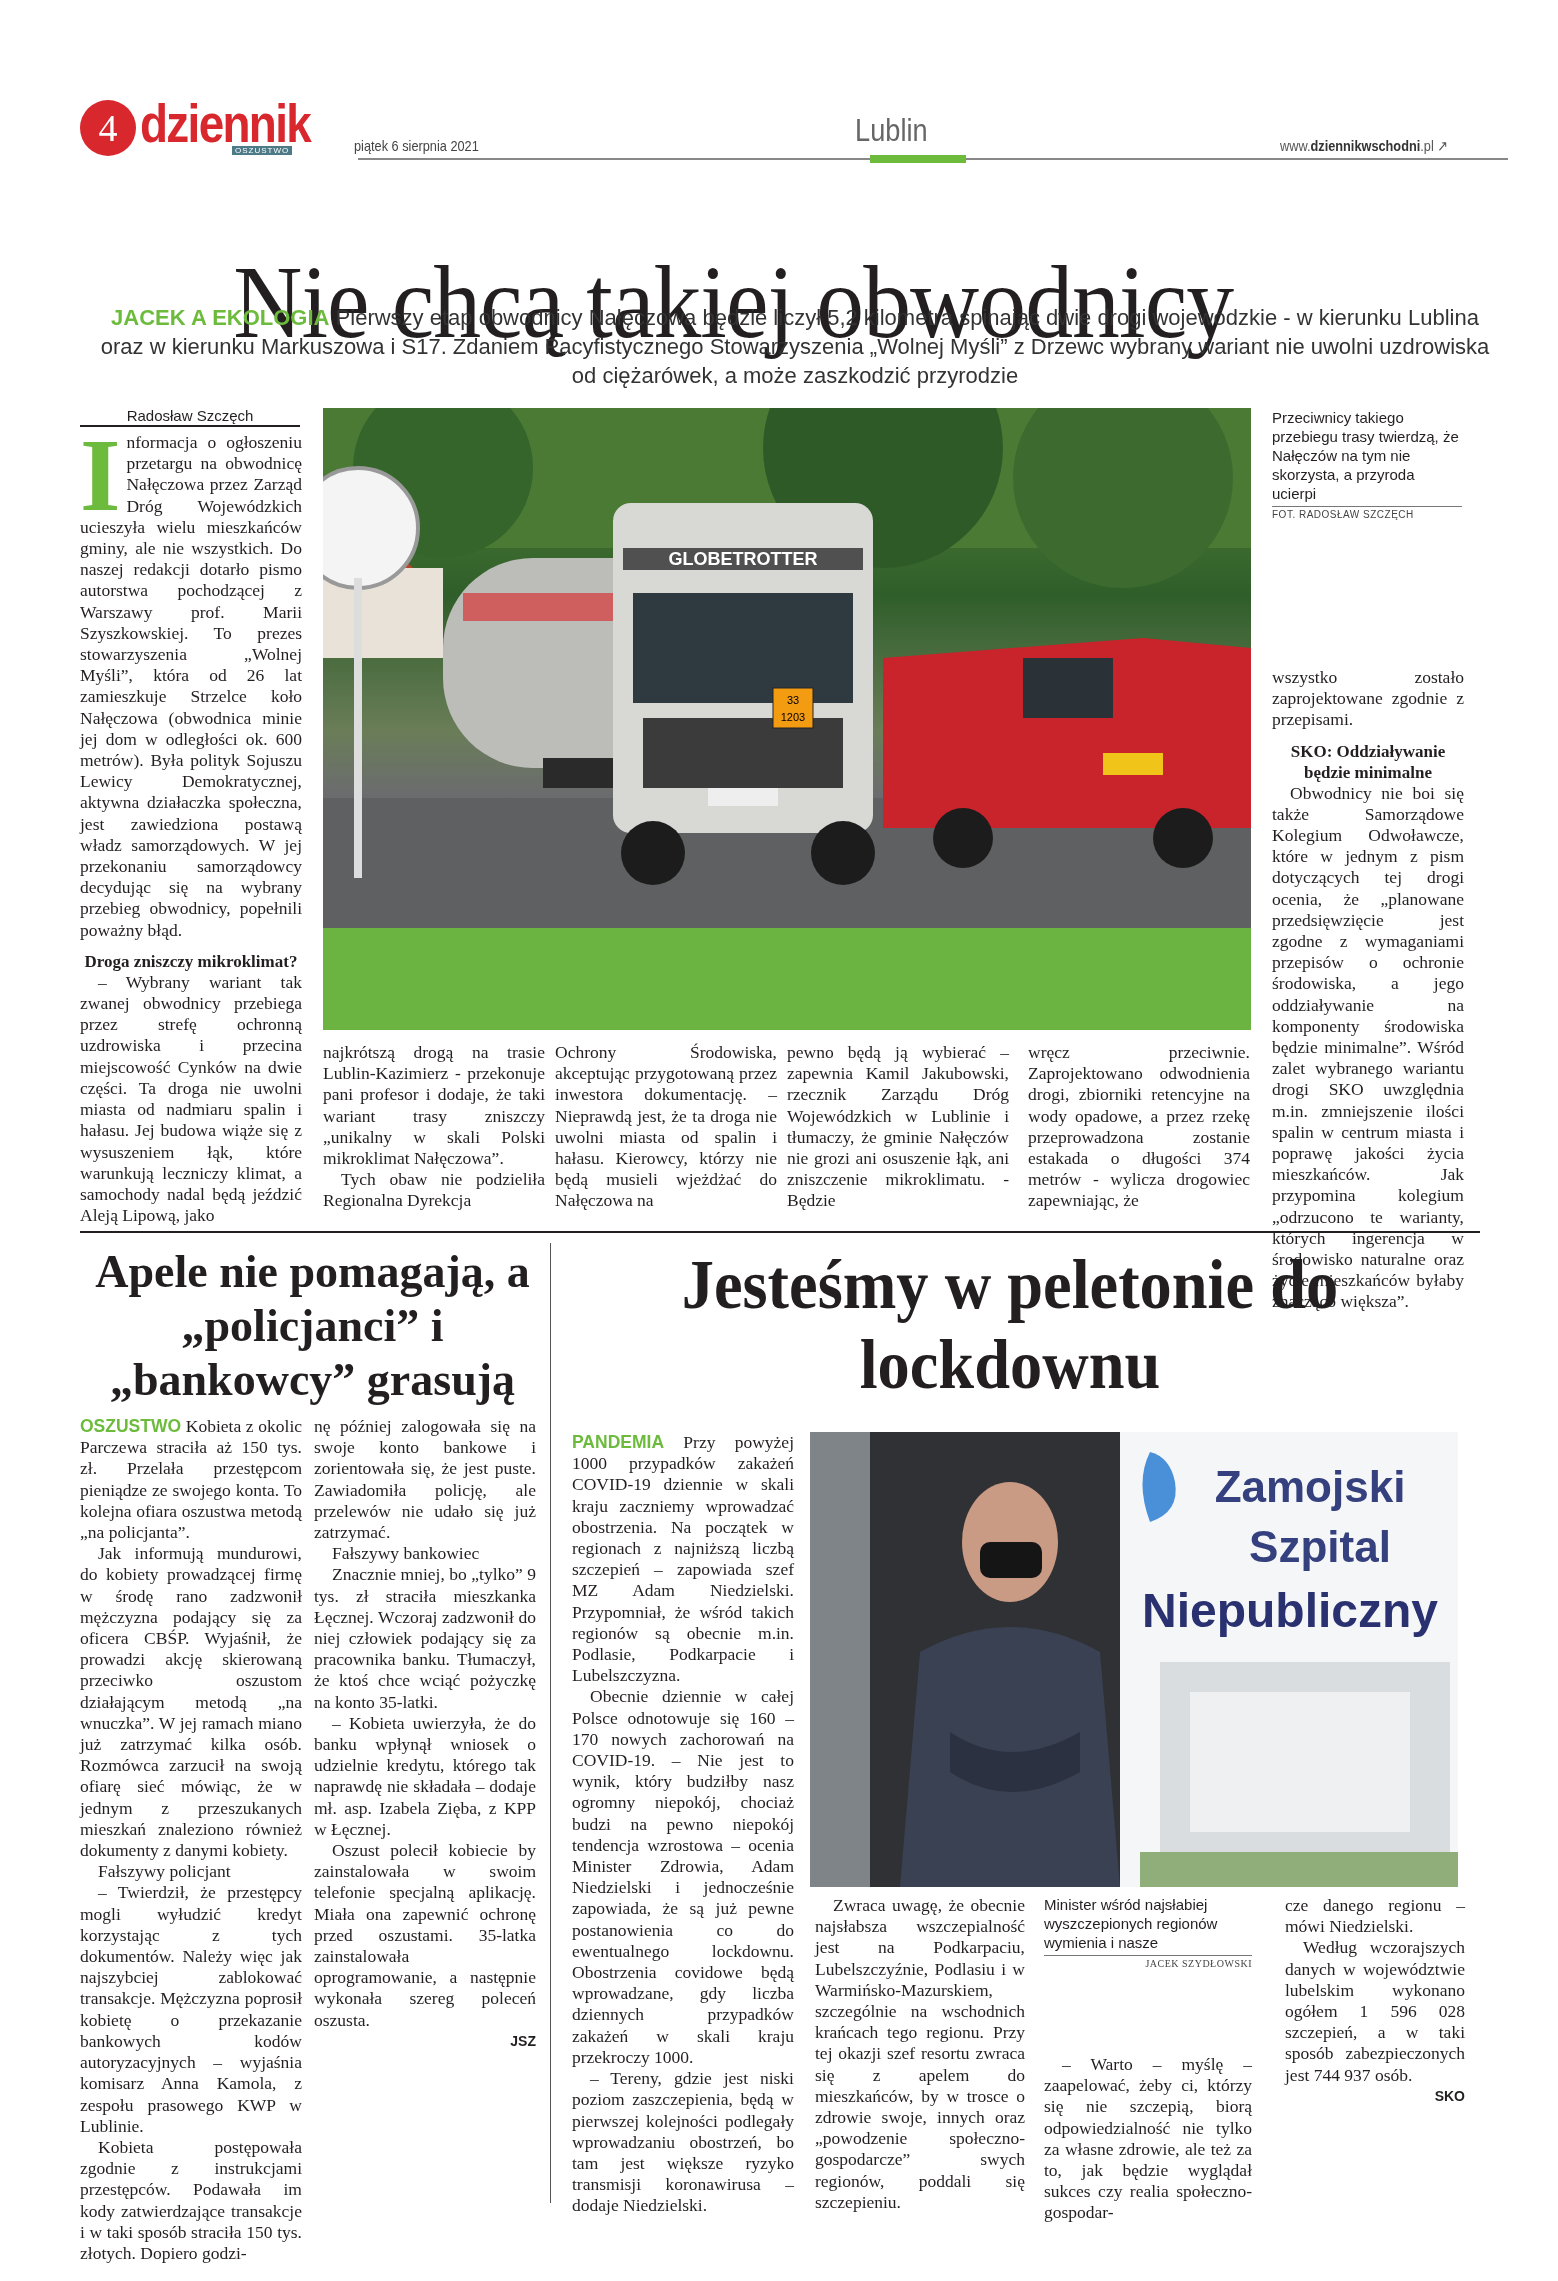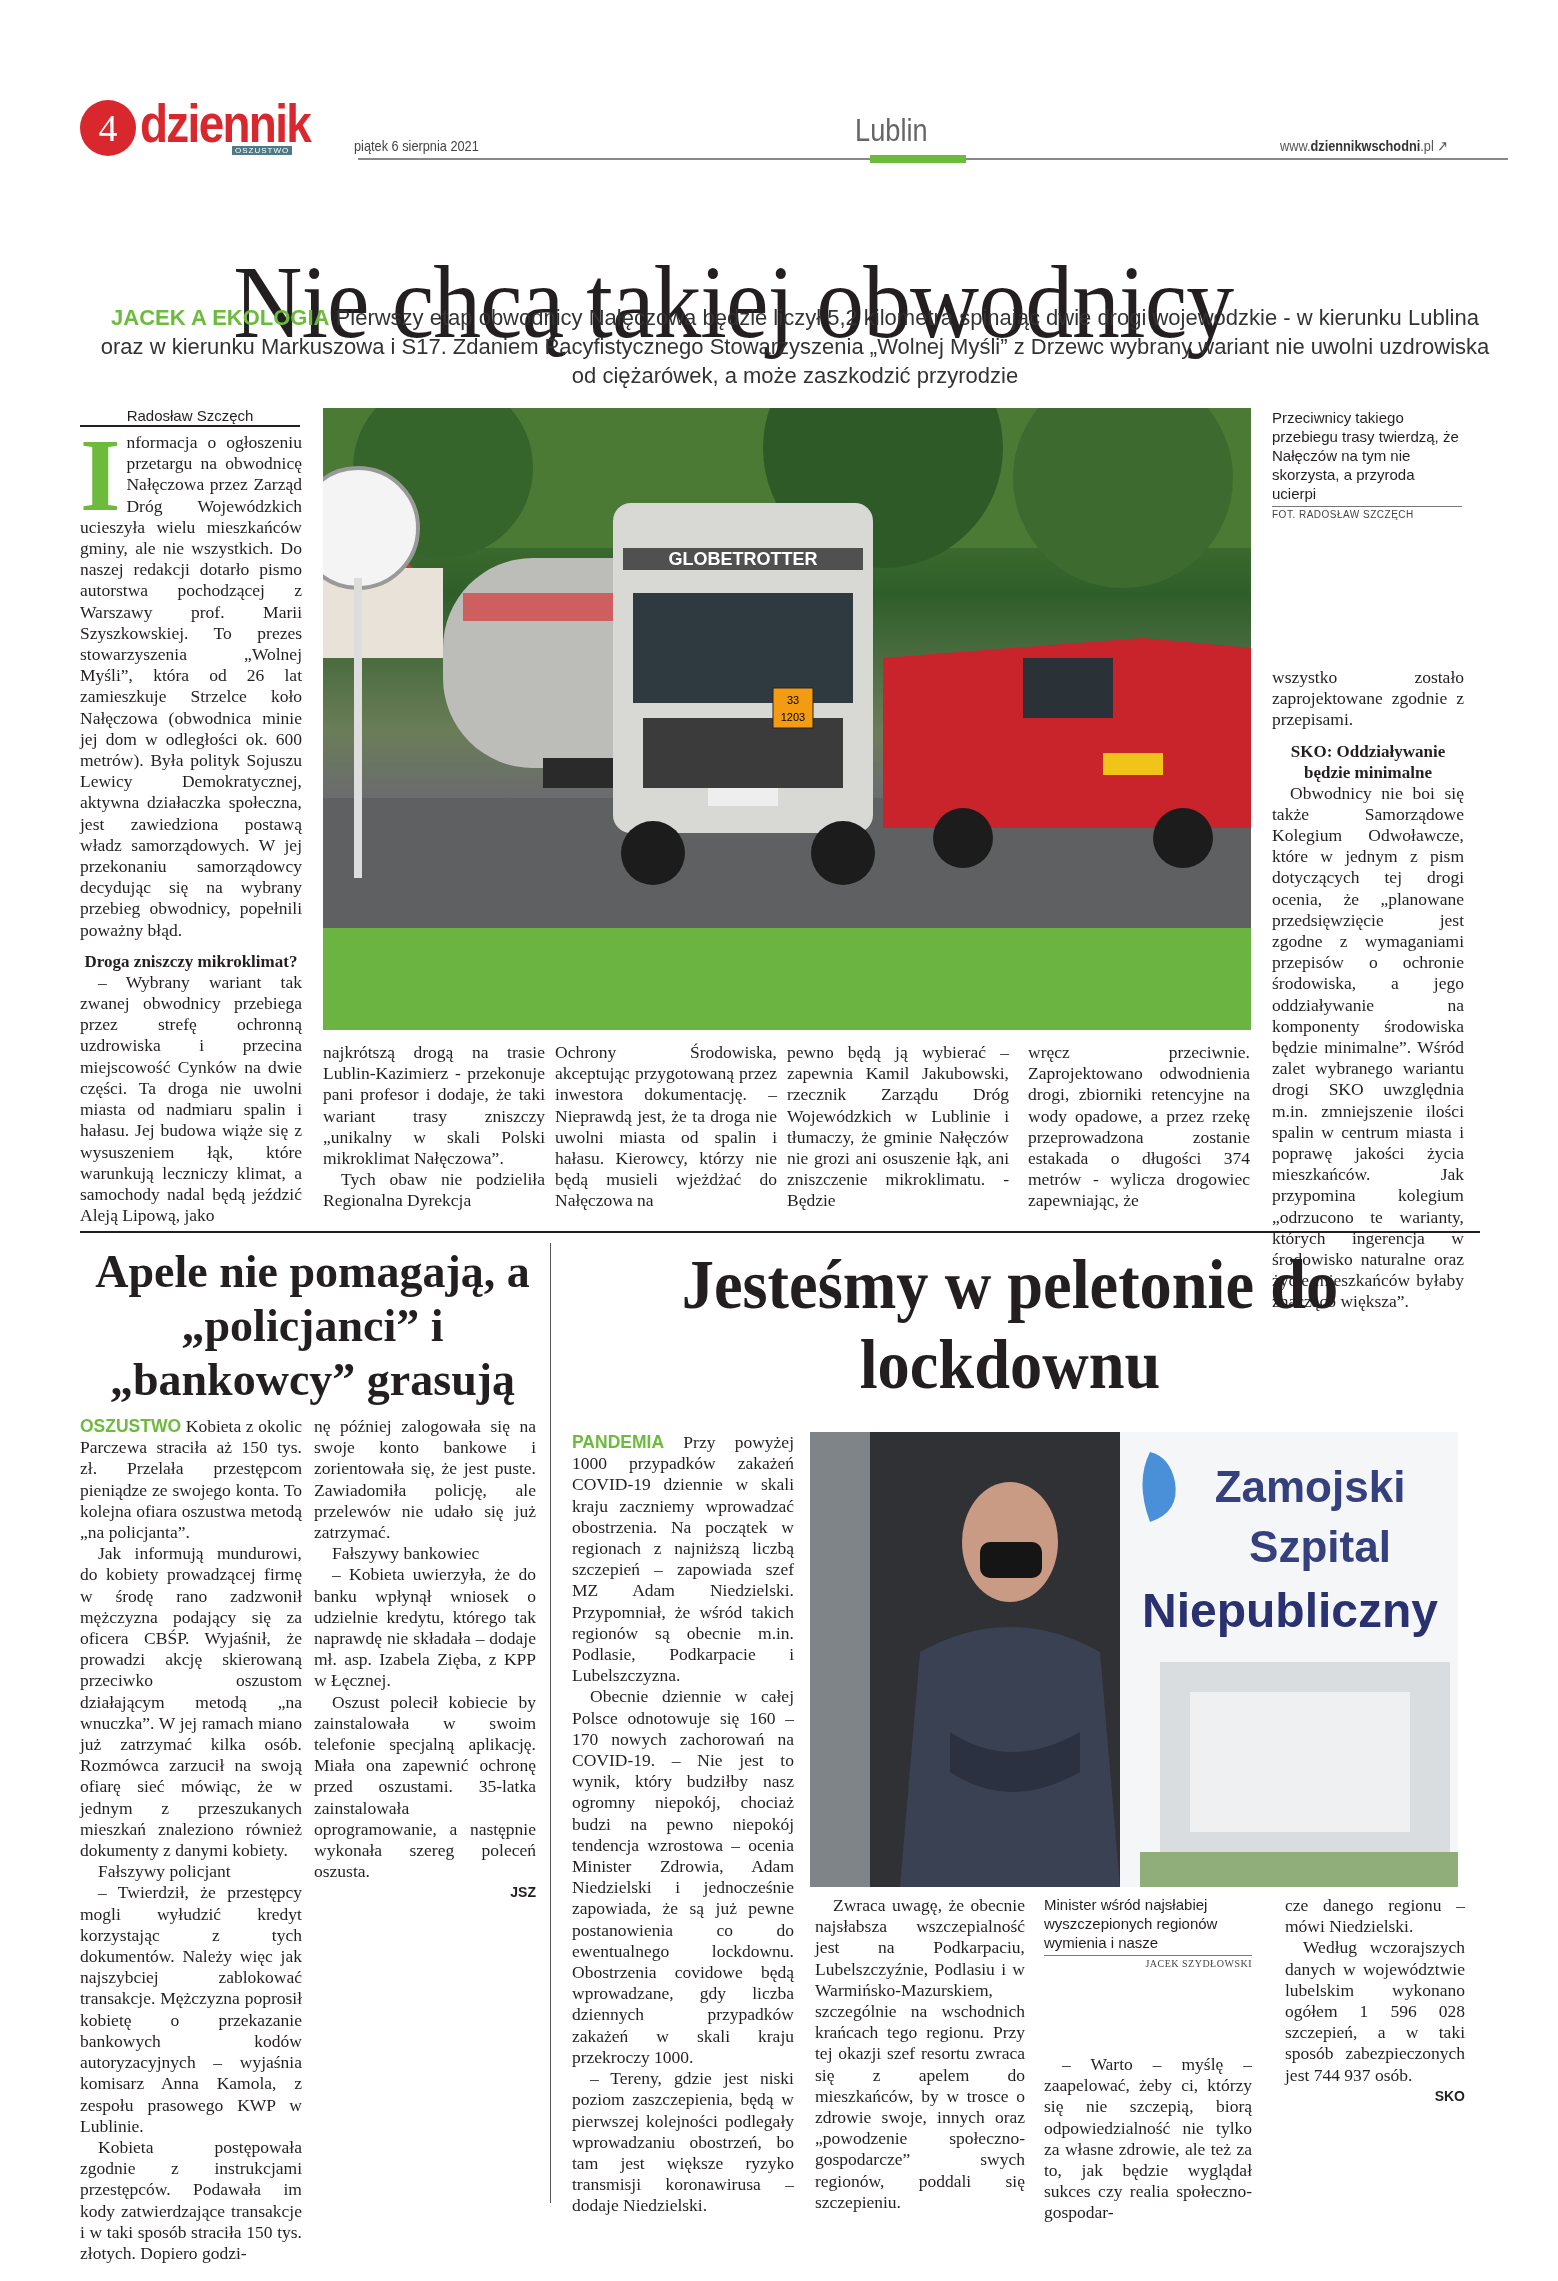--- a/index.html
+++ b/index.html
@@ -137,20 +137,21 @@
 <div class="abs col" style="left:80px; top:1416px; width:222px;">
   <p class="noind"><span class="kicker">OSZUSTWO</span> <span>Kobieta z okolic Parczewa straciła aż 150 tys. zł. Przelała przestępcom pieniądze ze swojego konta. To kolejna ofiara oszustwa metodą „na policjanta”.</span></p>
   <p>Jak informują mundurowi, do kobiety prowadzącej firmę w środę rano zadzwonił mężczyzna podający się za oficera CBŚP. Wyjaśnił, że prowadzi akcję skierowaną przeciwko oszustom działającym metodą „na wnuczka”. W jej ramach miano już zatrzymać kilka osób. Rozmówca zarzucił na swoją ofiarę sieć mówiąc, że w jednym z przeszukanych mieszkań znaleziono również dokumenty z danymi kobiety.</p>
   <p>Fałszywy policjant</p>
   <p>– Twierdził, że przestępcy mogli wyłudzić kredyt korzystając z tych dokumentów. Należy więc jak najszybciej zablokować transakcje. Mężczyzna poprosił kobietę o przekazanie bankowych kodów autoryzacyjnych – wyjaśnia komisarz Anna Kamola, z zespołu prasowego KWP w Lublinie.</p>
   <p>Kobieta postępowała zgodnie z instrukcjami przestępców. Podawała im kody zatwierdzające transakcje i w taki sposób straciła 150 tys. złotych. Dopiero godzi-</p>
 </div>
 <div class="abs col" style="left:314px; top:1416px; width:222px;">
   <p class="noind">nę później zalogowała się na swoje konto bankowe i zorientowała się, że jest puste. Zawiadomiła policję, ale przelewów nie udało się już zatrzymać.</p>
   <p>Fałszywy bankowiec</p>
+  <p>Znacznie mniej, bo „tylko” 9 tys. zł straciła mieszkanka Łęcznej. Wczoraj zadzwonił do niej człowiek podający się za pracownika banku. Tłumaczył, że ktoś chce wciąć pożyczkę na konto 35-latki.</p>
   <p>– Kobieta uwierzyła, że do banku wpłynął wniosek o udzielnie kredytu, którego tak naprawdę nie składała – dodaje mł. asp. Izabela Zięba, z KPP w Łęcznej.</p>
   <p>Oszust polecił kobiecie by zainstalowała w swoim telefonie specjalną aplikację. Miała ona zapewnić ochronę przed oszustami. 35-latka zainstalowała oprogramowanie, a następnie wykonała szereg poleceń oszusta.</p>
   <div class="sig">JSZ</div>
 </div>
 
 <h2 class="abs sub-head2" style="margin:0;">Jesteśmy w peletonie do lockdownu</h2>
 
 <div class="abs col" style="left:572px; top:1432px; width:222px;">
   <p class="noind"><span class="kicker">PANDEMIA</span> <span>Przy powyżej 1000 przypadków zakażeń COVID-19 dziennie w skali kraju zaczniemy wprowadzać obostrzenia. Na początek w regionach z najniższą liczbą szczepień – zapowiada szef MZ Adam Niedzielski. Przypomniał, że wśród takich regionów są obecnie m.in. Podlasie, Podkarpacie i Lubelszczyzna.</span></p>
   <p>Obecnie dziennie w całej Polsce odnotowuje się 160 – 170 nowych zachorowań na COVID-19. – Nie jest to wynik, który budziłby nasz ogromny niepokój, chociaż budzi na pewno niepokój tendencja wzrostowa – ocenia Minister Zdrowia, Adam Niedzielski i jednocześnie zapowiada, że są już pewne postanowienia co do ewentualnego lockdownu. Obostrzenia covidowe będą wprowadzane, gdy liczba dziennych przypadków zakażeń w skali kraju przekroczy 1000.</p>

